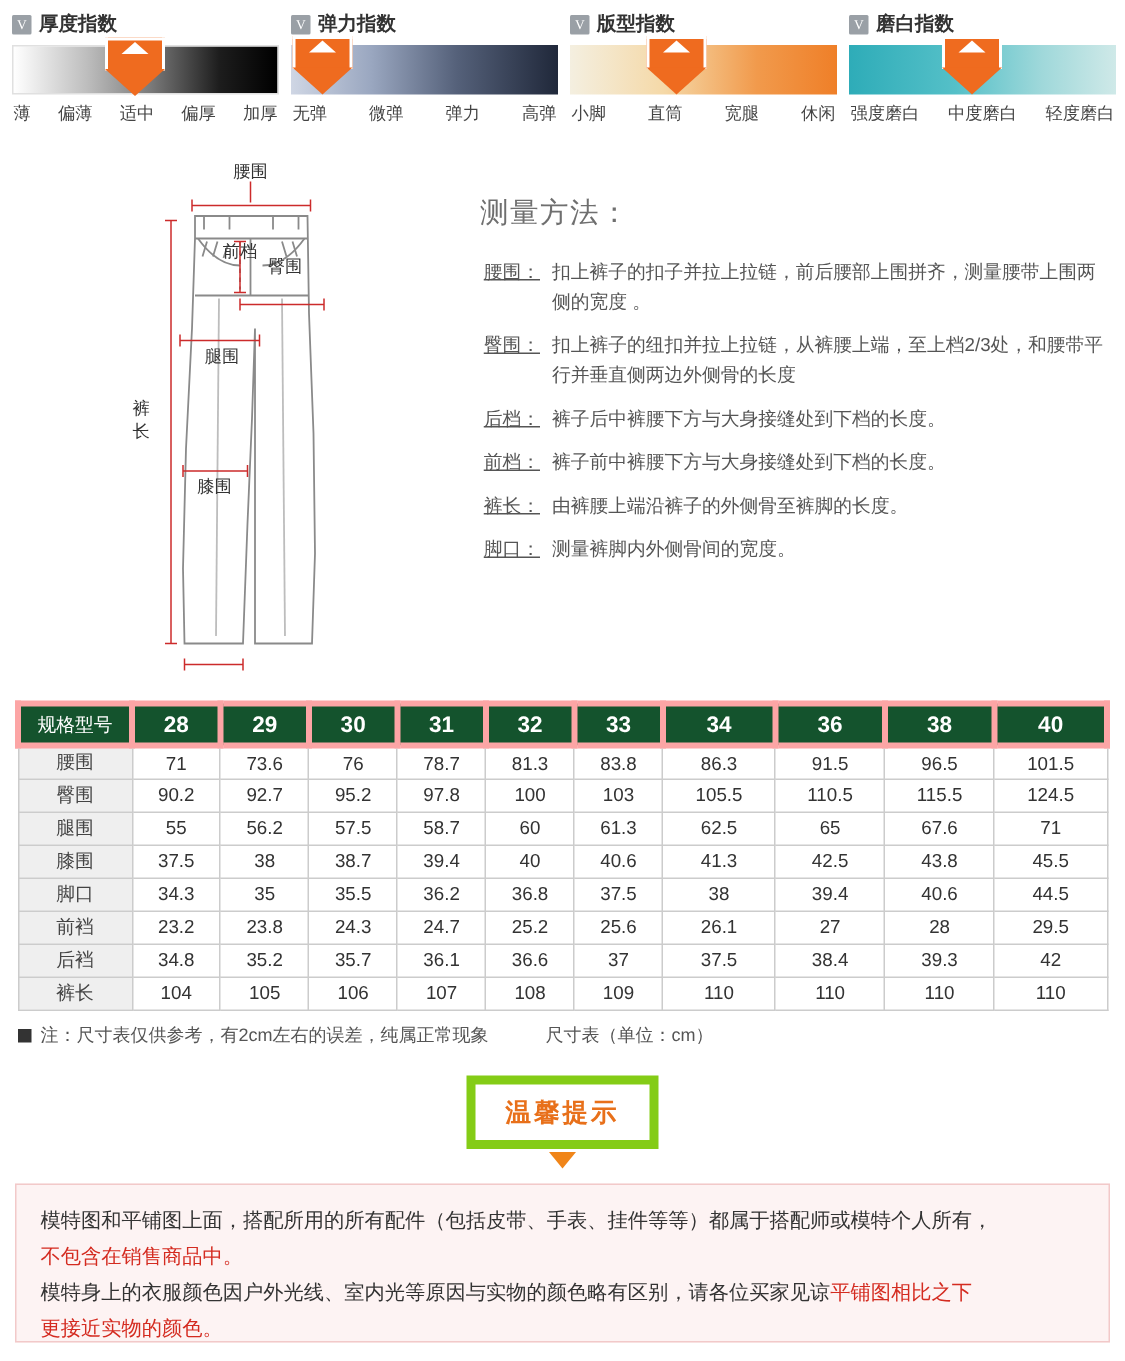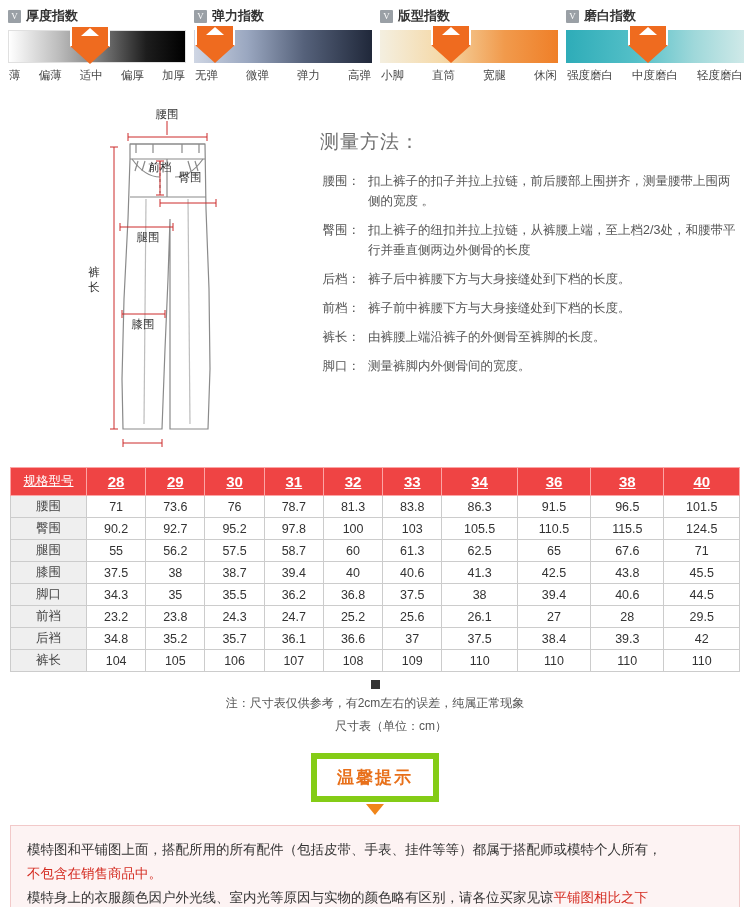--- a/index.html
+++ b/index.html
@@ -125,44 +125,44 @@
     color: #555;
     line-height: 20px;
     margin-bottom: 9px;
   }
   .m-label {
     width: 52px;
     text-align: right;
     flex: none;
     padding-right: 8px;
     color: #555;
+    text-decoration: underline;
   }
   .m-text { flex: 1; }
 
   
   .table-wrap { padding: 0 10px; margin-top: 8px; }
   table.size {
     border-collapse: collapse;
     width: 730px;
     font-size: 12.5px;
   }
   table.size th, table.size td {
     border: 1px solid #cccccc;
     text-align: center;
     height: 22px;
     padding: 0;
   }
   table.size thead th {
-    background: #ef4444;
+    background: #14532d;
     color: #ffffff;
     font-size: 15px;
     font-weight: bold;
     height: 28px;
-    border: 1px solid #fca5a5;
-    text-decoration: underline;
+    border: 4px solid #fca5a5;
   }
   table.size thead th:first-child {
     font-size: 12.5px;
     font-weight: normal;
   }
   table.size tbody th {
     background: #efefef;
     font-weight: normal;
     color: #444;
     width: 76px;
@@ -170,21 +170,20 @@
   }
   table.size tbody td { color: #333; background: #fff; }
 
   .note {
     padding: 8px 12px 0 12px;
     font-size: 12px;
     color: #555;
     display: flex;
     align-items: center;
     gap: 6px;
-    flex-direction: column;
   }
   .note .sq {
     width: 9px; height: 9px;
     background: #333;
     display: inline-block;
     flex: none;
   }
   .note .unit { margin-left: 32px; }
 
   

